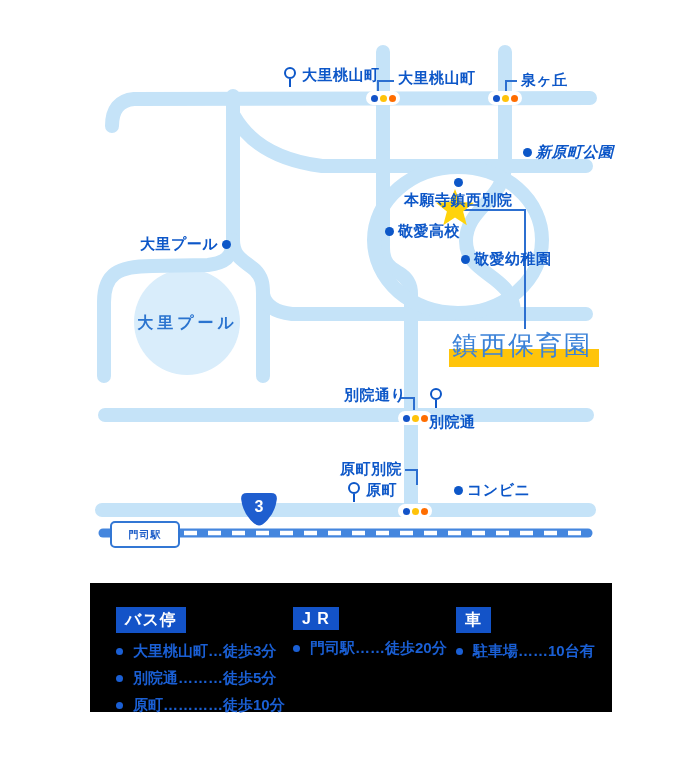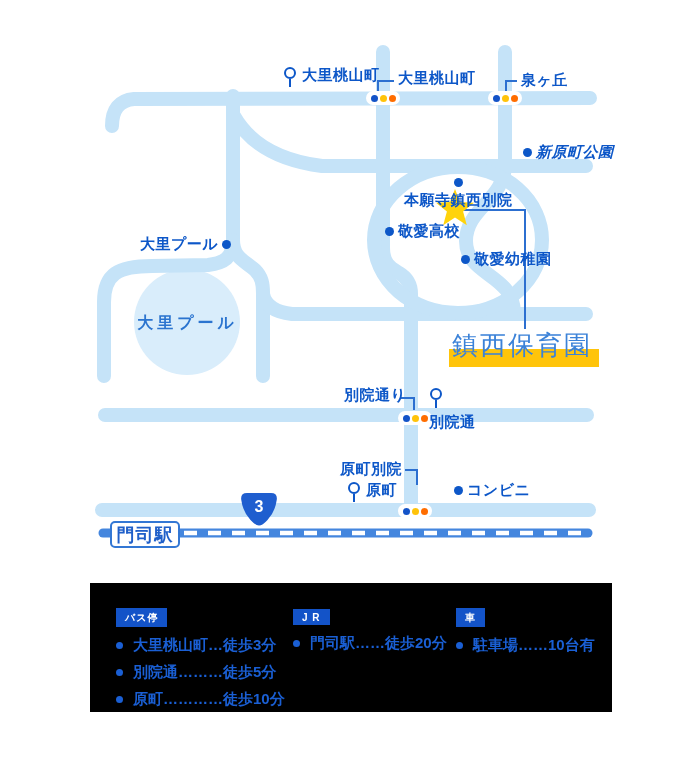--- a/index.html
+++ b/index.html
@@ -36,28 +36,28 @@
   .sig-b{background:#1353c8;} .sig-y{background:#ffc30a;} .sig-o{background:#ff6d00;}
   
   .stadium-label{
     position:absolute;left:130px;top:313px;width:115px;text-align:center;
     color:#2b74cf;font-size:16px;font-weight:600;letter-spacing:4px;white-space:nowrap;
   }
   
   .station-box{
     position:absolute;left:110px;top:521px;width:66px;height:23px;background:#fff;
     border:2px solid #3377d4;border-radius:5px;display:flex;align-items:center;justify-content:center;
-    color:#1f5fc9;font-size:18px;font-weight:bold;letter-spacing:1px;
+    color:#1f5fc9;font-size:10px;font-weight:bold;letter-spacing:1px;
   }
   
   .legend{position:absolute;left:90px;top:583px;width:522px;height:129px;background:#000000;}
   .lg-col{position:absolute;top:24px;}
   .lg-col.c1{left:26px;} .lg-col.c2{left:203px;} .lg-col.c3{left:366px;}
   .lg-badge{
-    display:inline-block;background:#1353c8;color:#ffffff;font-size:10px;font-weight:bold;
+    display:inline-block;background:#1353c8;color:#ffffff;font-size:16px;font-weight:bold;
     padding:3px 9px 2px 9px;letter-spacing:1px;white-space:nowrap;
   }
   .lg-row{
     display:flex;align-items:center;gap:10px;margin-top:9px;height:18px;
     color:#1a5fd4;font-size:15px;font-weight:bold;white-space:nowrap;
   }
   .lg-row .dot{width:7px;height:7px;border-radius:50%;background:#1a5fd4;flex:0 0 auto;}
 </style>
 </head>
 <body>

